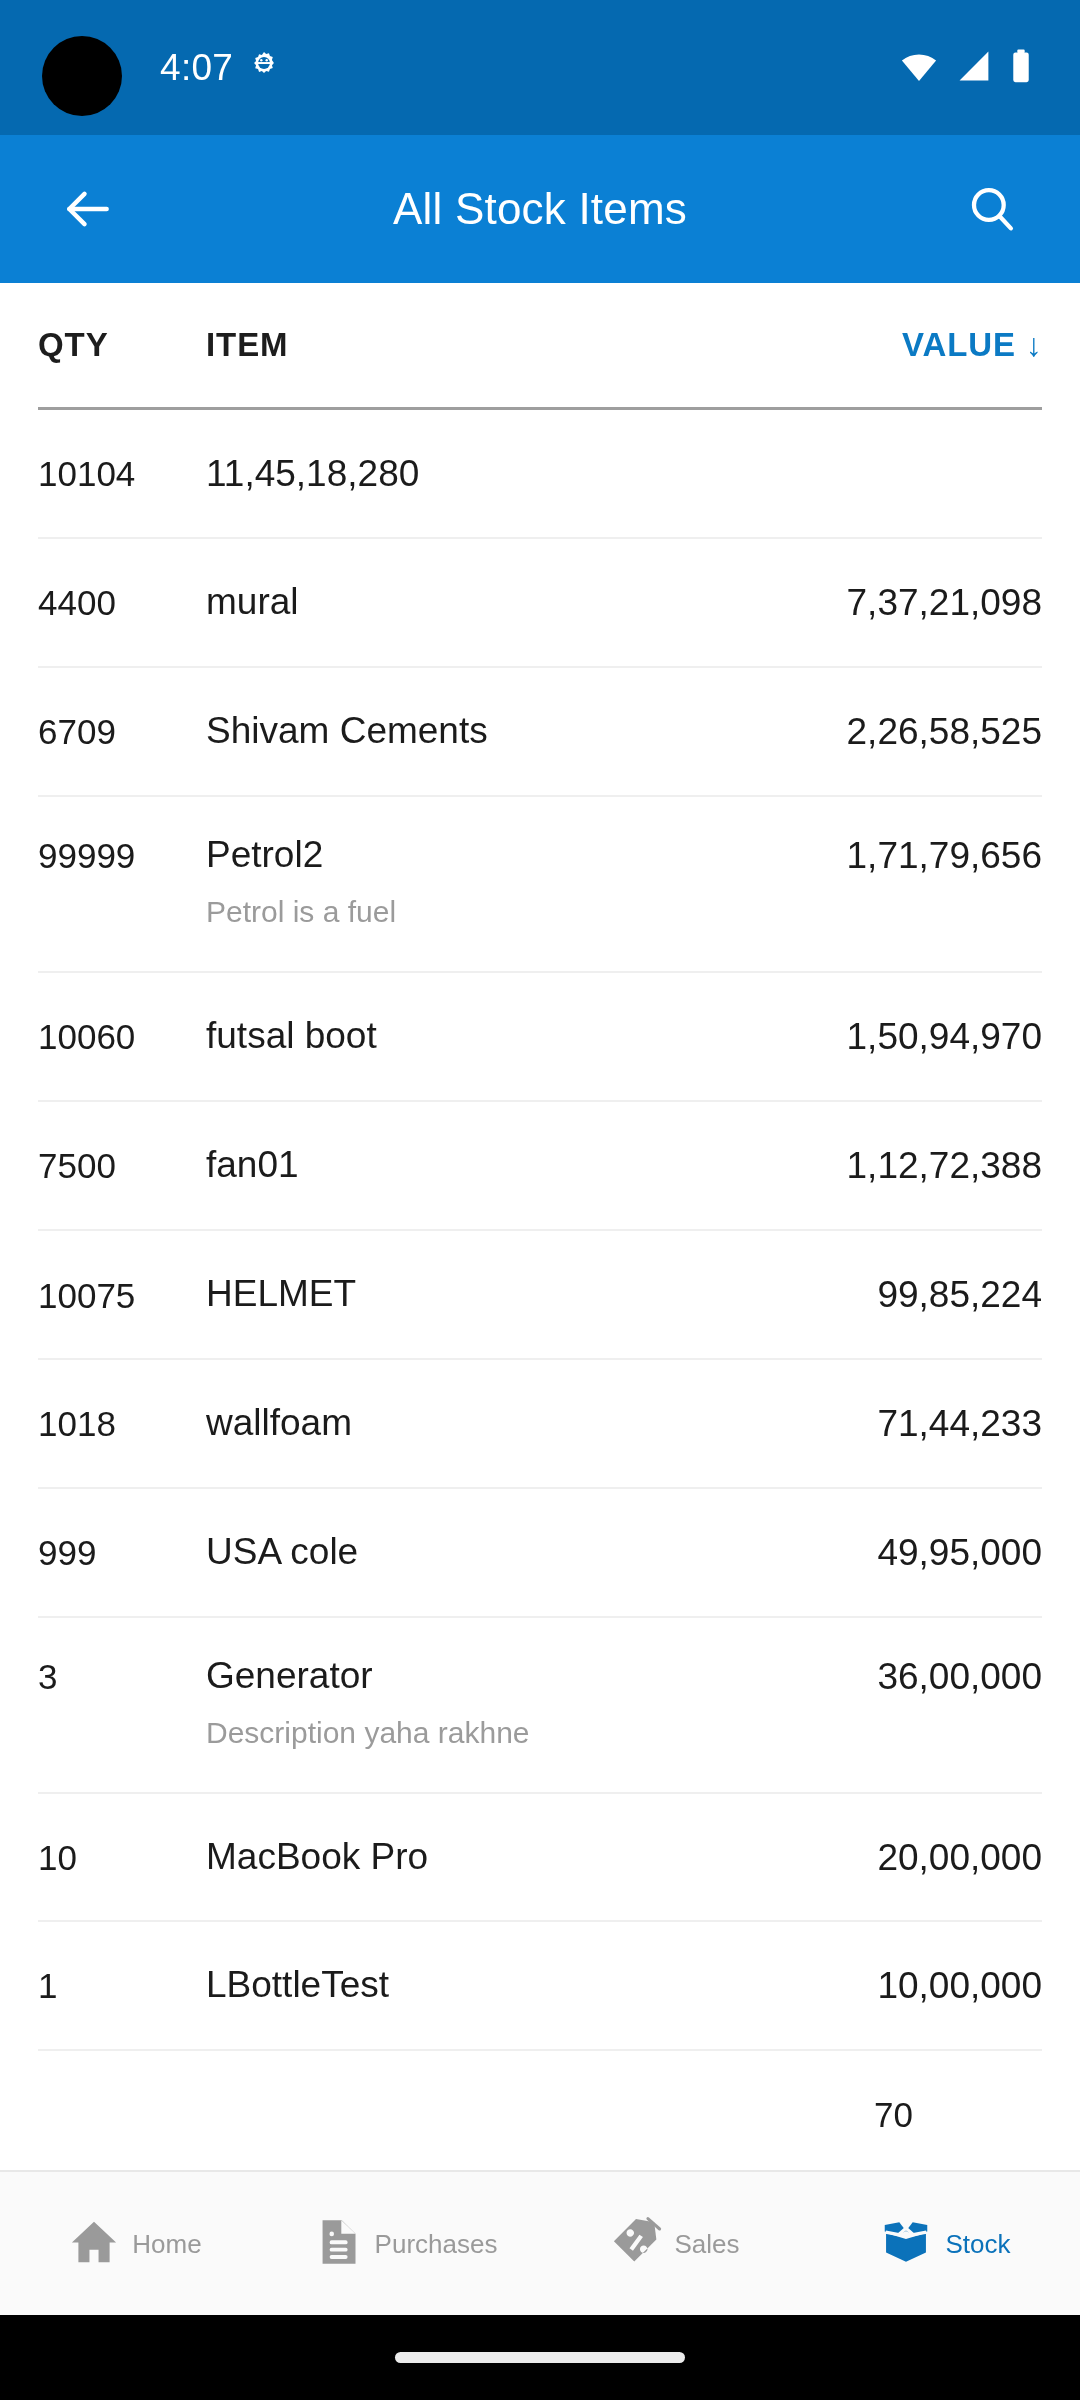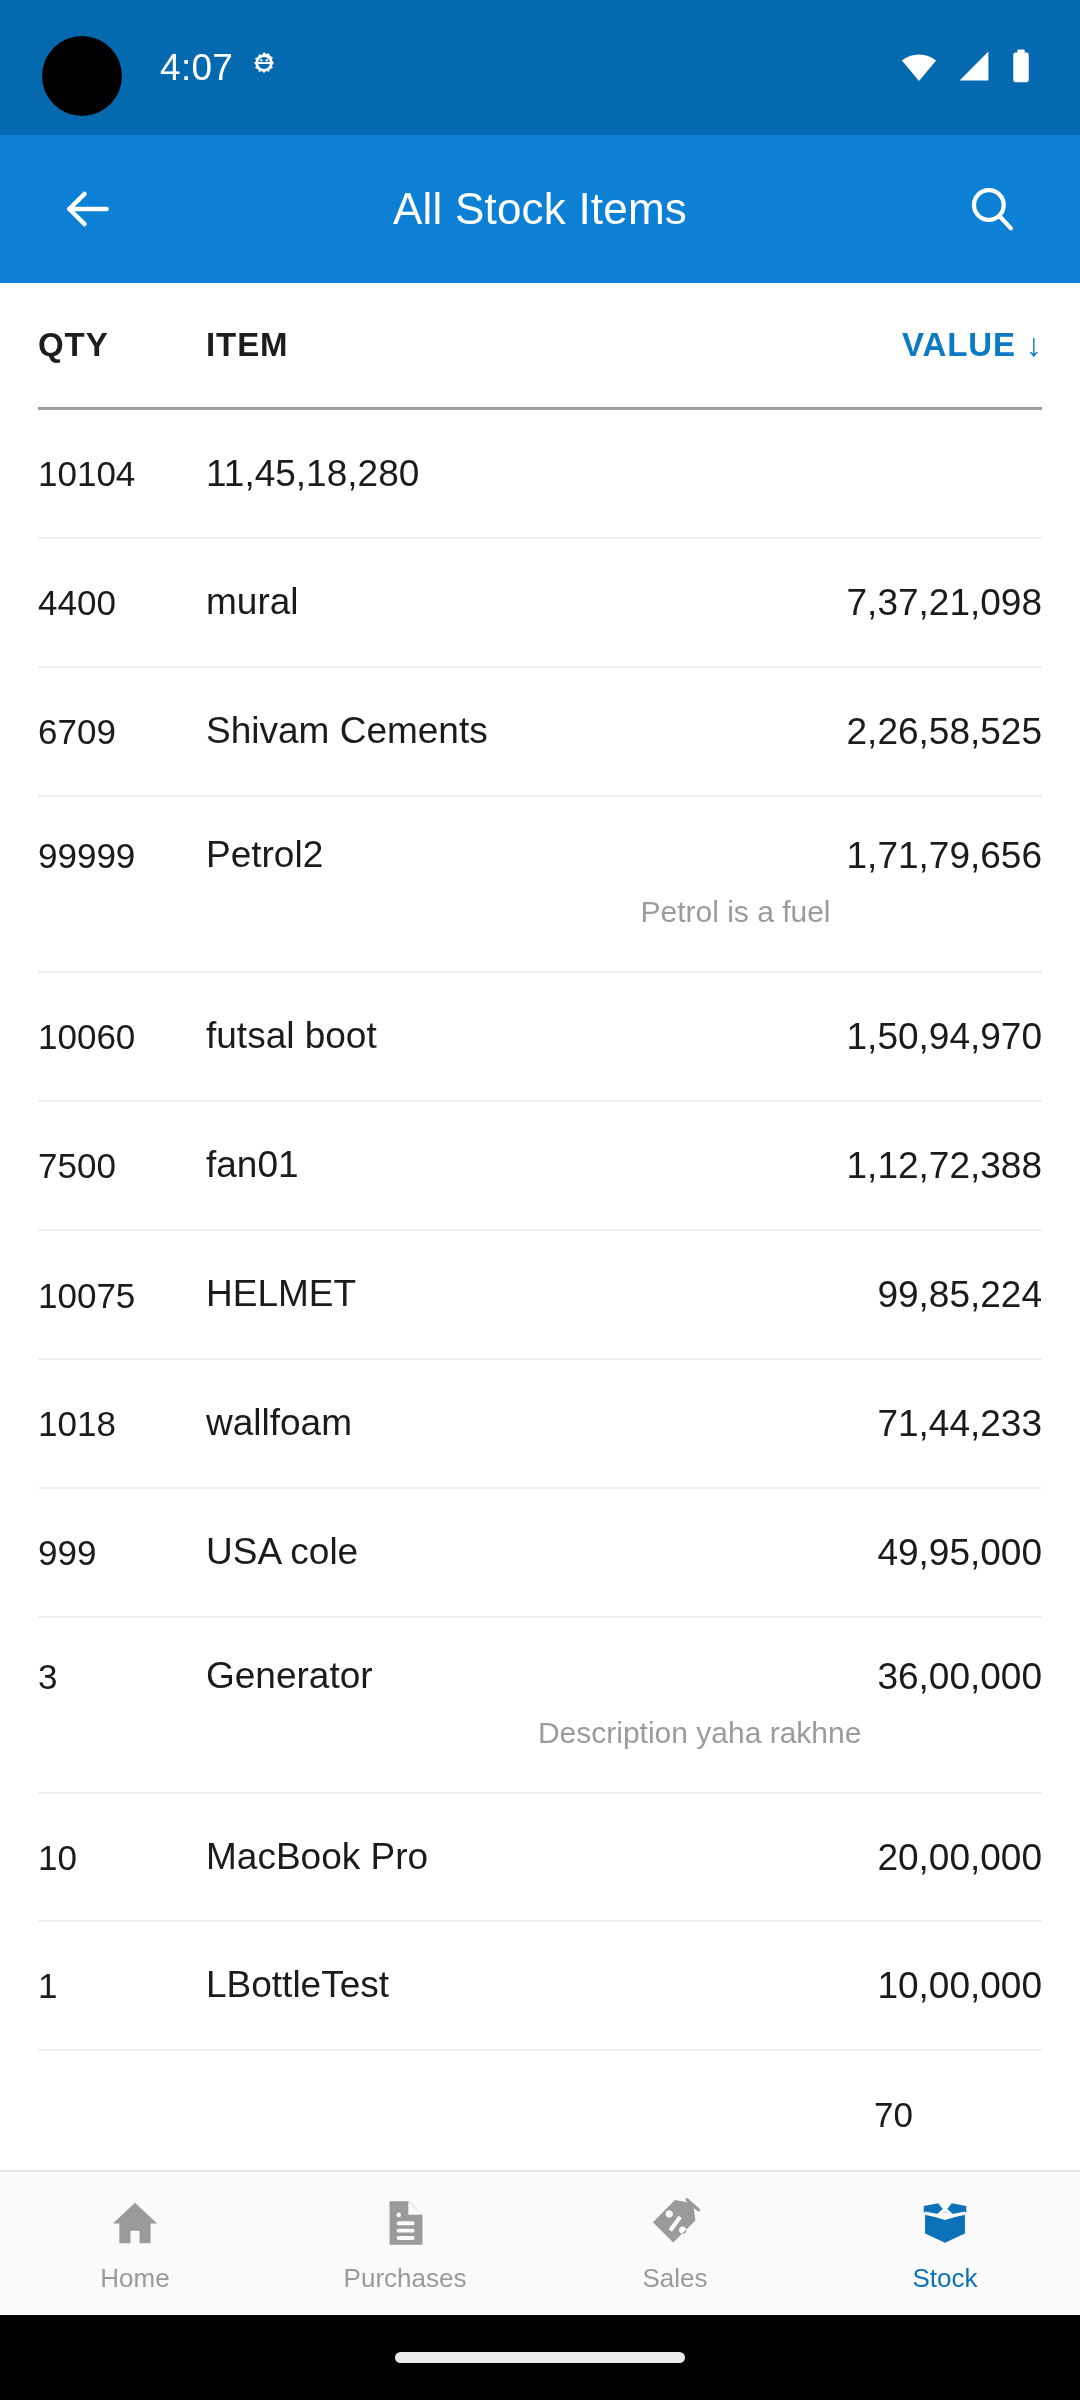--- a/index.html
+++ b/index.html
@@ -81,37 +81,37 @@
     cursor:pointer;
   }
   .row.has-sub { padding-top:38px; }
   .row-qty {
     width:168px; flex:0 0 168px;
     font-size:35px; color:#1b1b1b; line-height:1.06;
     padding-top:2px;
   }
   .row-mid { flex:1 1 auto; min-width:0; padding-right:16px; }
   .row-name { font-size:37px; color:#1b1b1b; line-height:1.08; }
-  .row-sub  { font-size:30px; color:#9b9b9b; line-height:1.1; margin-top:20px;text-align:right; }
+  .row-sub  { font-size:30px; color:#9b9b9b; line-height:1.1; margin-top:20px; }
   .row-value {
     flex:0 0 auto; text-align:right;
     font-size:37px; color:#1b1b1b; line-height:1.08;
     padding-top:1px; white-space:nowrap;
   }
   .row-divider { width:1004px; height:2px; background:#efefef; margin:43px auto 0 auto; }
 
   
   #bottom-nav {
     position:absolute; bottom:85px; left:0; width:1080px; height:145px;
     background:#fafafa; border-top:2px solid #e8e8e8;
     display:flex; align-items:center;
   }
   .nav-item {
     flex:1 1 0; height:145px;
-    display:flex; flex-direction:column; align-items:center; justify-content:center;
+    display:flex; flex-direction:row; align-items:center; justify-content:center;
     gap:12px; cursor:pointer;
   }
   .nav-label { font-size:26px; color:#9a9a9a; line-height:1; }
   .nav-item.active .nav-label { color:#0b72ba; }
 
   
   #nav-bar {
     position:absolute; bottom:0; left:0; width:1080px; height:85px;
     background:#000000; display:flex; align-items:center; justify-content:center;
   }

